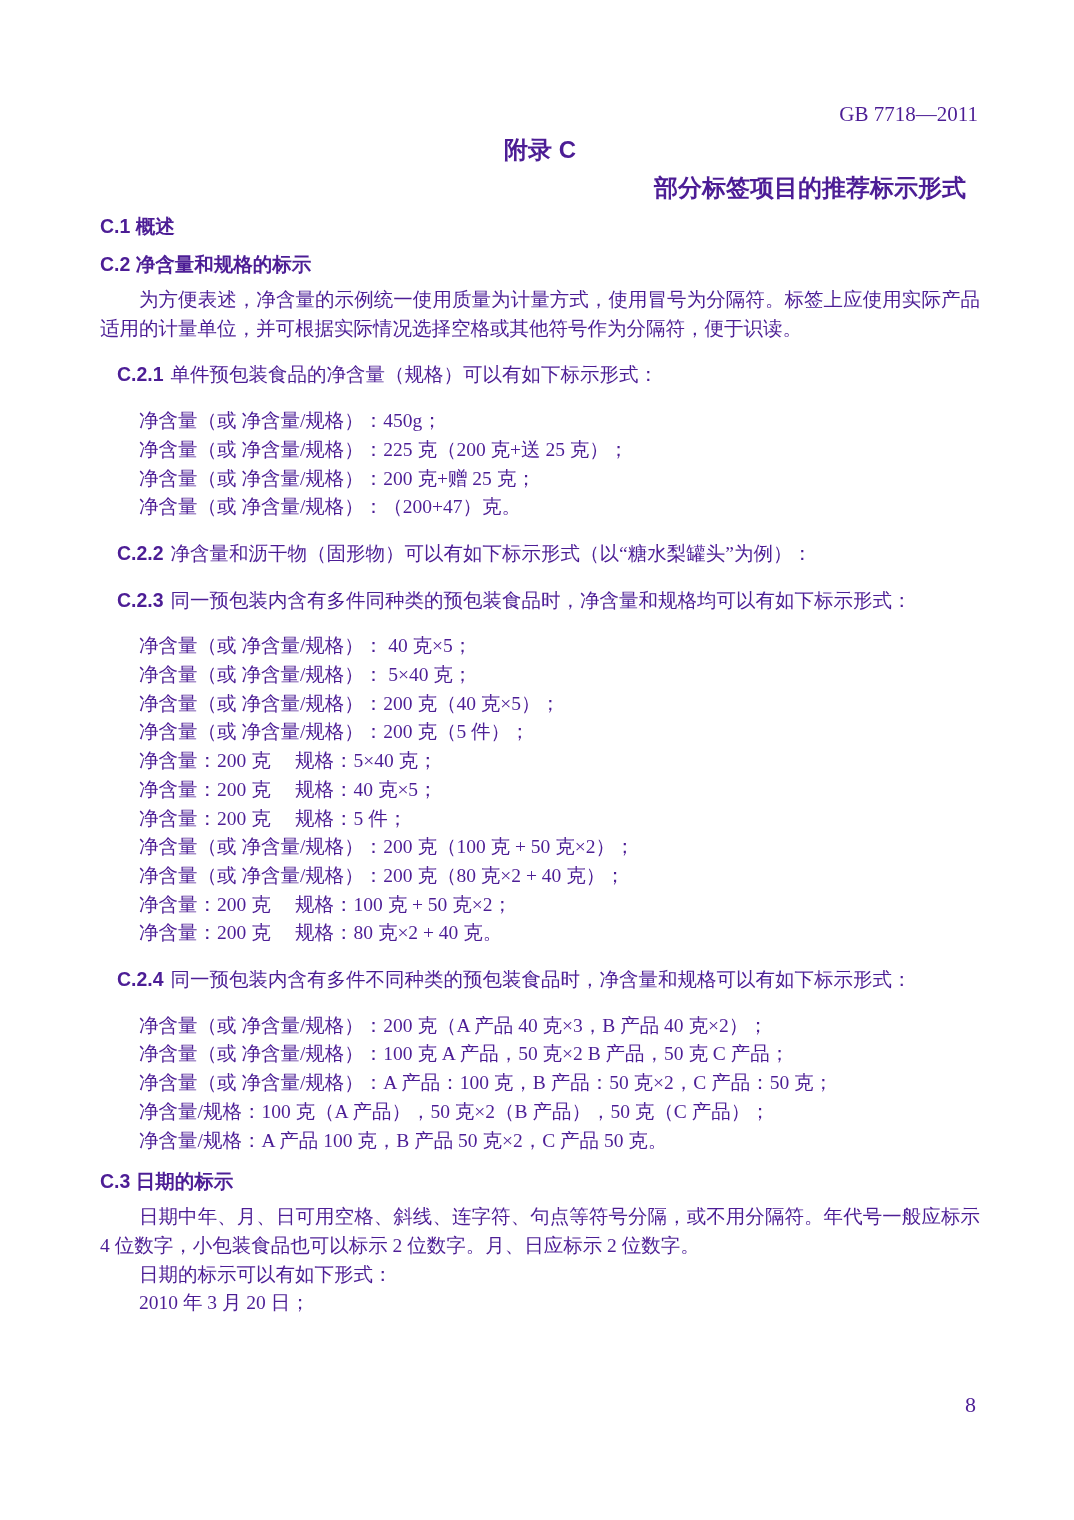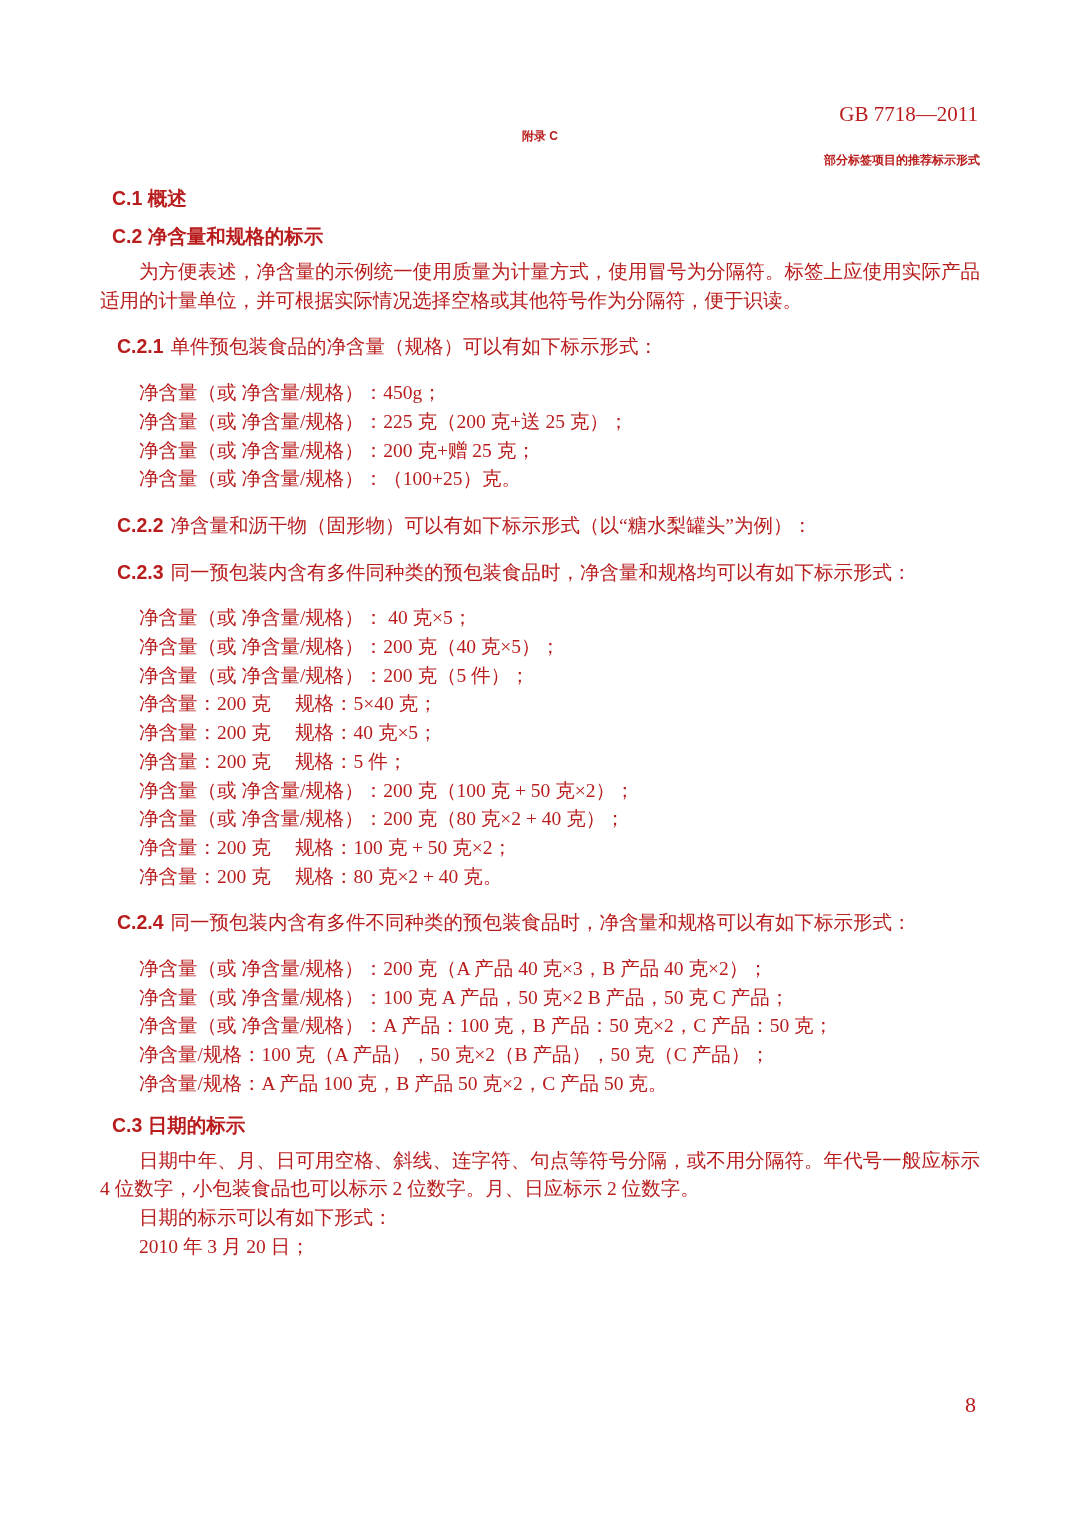--- a/index.html
+++ b/index.html
@@ -3,21 +3,21 @@
 <meta charset="utf-8">
 <style>
   * { box-sizing: border-box; }
   html, body { margin: 0; padding: 0; background: #e8e8e8; }
   .page {
     position: relative;
     width: 1074px;
     height: 1520px;
     margin: 0 auto;
     background: #ffffff;
-    color: #b91c1c;
+    color: #4c1d95;
     overflow: hidden;
   }
   .doc-number {
     position: absolute;
     top: 102px;
     right: 96px;
     font-family: "Liberation Serif", serif;
     font-size: 21px;
     line-height: 24px;
     white-space: nowrap;
@@ -25,31 +25,31 @@
   .content {
     position: absolute;
     left: 100px;
     top: 124px;
     width: 880px;
   }
   .doc-title, .doc-subtitle {
     text-align: center;
     font-family: "Liberation Sans", sans-serif;
     font-weight: 700;
-    font-size: 12px;
+    font-size: 24px;
     line-height: 24px;
-    margin: 0;
+    margin: 14px;
   }
   .doc-subtitle { margin-bottom: 14px; text-align: right; }
   .h2 {
     font-family: "Liberation Sans", sans-serif;
     font-weight: 700;
     font-size: 19.5px;
     line-height: 24px;
-    margin: 14px 0 10px 12px;
+    margin: 14px 0 10px 0;
   }
   .h3 {
     font-family: "Liberation Serif", serif;
     font-size: 19.5px;
     line-height: 28.7px;
     margin: 17px;
     text-align: justify;
   }
   .h3 .num {
     font-family: "Liberation Sans", sans-serif;
@@ -87,26 +87,27 @@
 
     <div class="h2">C.1 概述</div>
 
     <div class="h2">C.2 净含量和规格的标示</div>
     <p class="para">为方便表述，净含量的示例统一使用质量为计量方式，使用冒号为分隔符。标签上应使用实际产品适用的计量单位，并可根据实际情况选择空格或其他符号作为分隔符，便于识读。</p>
 
     <p class="h3"><span class="num">C.2.1</span><span>单件预包装食品的净含量（规格）可以有如下标示形式：</span></p>
     <p class="item">净含量（或 净含量/规格）：450g；</p>
     <p class="item">净含量（或 净含量/规格）：225 克（200 克+送 25 克）；</p>
     <p class="item">净含量（或 净含量/规格）：200 克+赠 25 克；</p>
-    <p class="item">净含量（或 净含量/规格）：（100+25）克。</p>
+    <p class="item">净含量（或 净含量/规格）：（200+47）克。</p>
 
     <p class="h3"><span class="num">C.2.2</span><span>净含量和沥干物（固形物）可以有如下标示形式（以“糖水梨罐头”为例）：</span></p>
 
     <p class="h3"><span class="num">C.2.3</span><span>同一预包装内含有多件同种类的预包装食品时，净含量和规格均可以有如下标示形式：</span></p>
     <p class="item">净含量（或 净含量/规格）： 40 克×5；</p>
+    <p class="item">净含量（或 净含量/规格）： 5×40 克；</p>
     <p class="item">净含量（或 净含量/规格）：200 克（40 克×5）；</p>
     <p class="item">净含量（或 净含量/规格）：200 克（5 件）；</p>
     <p class="item">净含量：200 克　 规格：5×40 克；</p>
     <p class="item">净含量：200 克　 规格：40 克×5；</p>
     <p class="item">净含量：200 克　 规格：5 件；</p>
     <p class="item">净含量（或 净含量/规格）：200 克（100 克 + 50 克×2）；</p>
     <p class="item">净含量（或 净含量/规格）：200 克（80 克×2 + 40 克）；</p>
     <p class="item">净含量：200 克　 规格：100 克 + 50 克×2；</p>
     <p class="item">净含量：200 克　 规格：80 克×2 + 40 克。</p>
 

